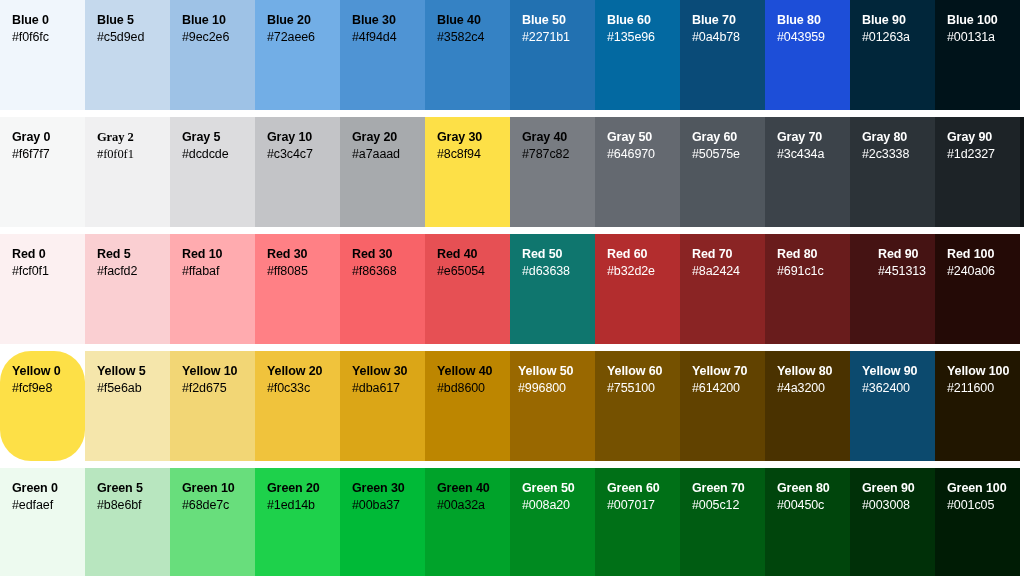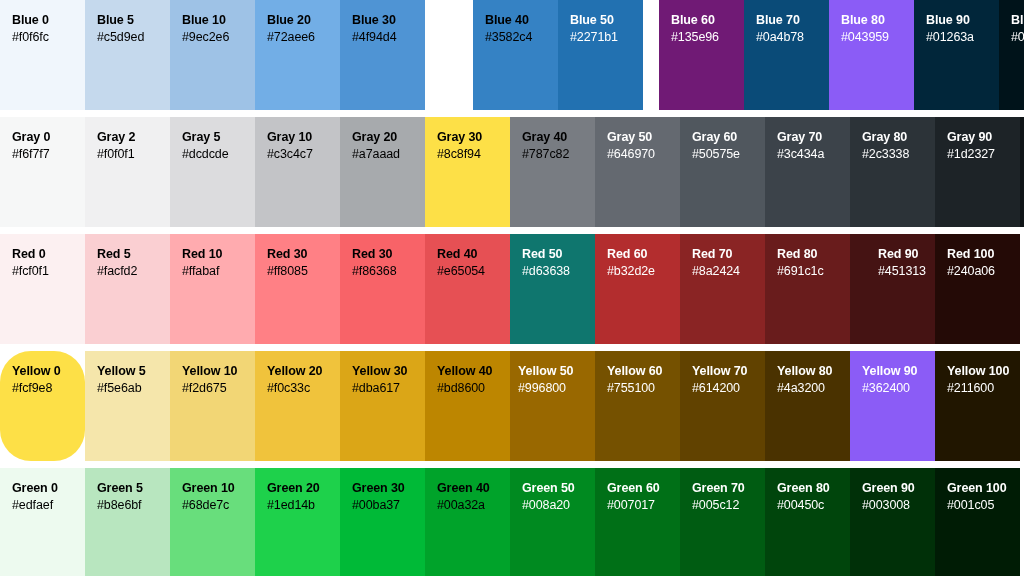--- a/index.html
+++ b/index.html
@@ -70,55 +70,55 @@
         <div class="swatch-hex dark-text">#9ec2e6</div>
       </div>
       <div class="swatch" style="background-color: rgb(114, 174, 230);">
         <div class="swatch-name dark-text">Blue 20</div>
         <div class="swatch-hex dark-text">#72aee6</div>
       </div>
       <div class="swatch" style="background-color: rgb(79, 148, 212);">
         <div class="swatch-name dark-text">Blue 30</div>
         <div class="swatch-hex dark-text">#4f94d4</div>
       </div>
-      <div class="swatch" style="background-color: rgb(53, 130, 196); margin-left: 48px;">
+      <div class="swatch" style="background-color: rgb(53, 130, 196);">
         <div class="swatch-name dark-text">Blue 40</div>
         <div class="swatch-hex dark-text">#3582c4</div>
       </div>
       <div class="swatch" style="background-color: rgb(34, 113, 177);">
         <div class="swatch-name light-text">Blue 50</div>
         <div class="swatch-hex light-text">#2271b1</div>
       </div>
-      <div class="swatch" style="background-color: #701a75; margin-left: 16px;">
+      <div class="swatch" style="background-color: #0369a1;">
         <div class="swatch-name light-text">Blue 60</div>
         <div class="swatch-hex light-text">#135e96</div>
       </div>
       <div class="swatch" style="background-color: rgb(10, 75, 120);">
         <div class="swatch-name light-text">Blue 70</div>
         <div class="swatch-hex light-text">#0a4b78</div>
       </div>
-      <div class="swatch" style="background-color: #8b5cf6;">
+      <div class="swatch" style="background-color: #1d4ed8;">
         <div class="swatch-name light-text">Blue 80</div>
         <div class="swatch-hex light-text">#043959</div>
       </div>
       <div class="swatch" style="background-color: rgb(1, 38, 58);">
         <div class="swatch-name light-text">Blue 90</div>
         <div class="swatch-hex light-text">#01263a</div>
       </div>
       <div class="swatch" style="background-color: rgb(0, 19, 26);">
         <div class="swatch-name light-text">Blue 100</div>
         <div class="swatch-hex light-text">#00131a</div>
       </div>
     </div>
     <div class="palette-row">
       <div class="swatch" style="background-color: rgb(246, 247, 247);">
         <div class="swatch-name dark-text">Gray 0</div>
         <div class="swatch-hex dark-text">#f6f7f7</div>
       </div>
-      <div class="swatch" style="background-color: rgb(240, 240, 241);">
+      <div class="swatch" style="background-color: rgb(240, 240, 241); font-family: Liberation Serif, serif;">
         <div class="swatch-name dark-text">Gray 2</div>
         <div class="swatch-hex dark-text">#f0f0f1</div>
       </div>
       <div class="swatch" style="background-color: rgb(220, 220, 222);">
         <div class="swatch-name dark-text">Gray 5</div>
         <div class="swatch-hex dark-text">#dcdcde</div>
       </div>
       <div class="swatch" style="background-color: rgb(195, 196, 199);">
         <div class="swatch-name dark-text">Gray 10</div>
         <div class="swatch-hex dark-text">#c3c4c7</div>
@@ -241,21 +241,21 @@
         <div class="swatch-hex light-text">#755100</div>
       </div>
       <div class="swatch" style="background-color: rgb(97, 66, 0);">
         <div class="swatch-name light-text">Yellow 70</div>
         <div class="swatch-hex light-text">#614200</div>
       </div>
       <div class="swatch" style="background-color: rgb(74, 50, 0);">
         <div class="swatch-name light-text">Yellow 80</div>
         <div class="swatch-hex light-text">#4a3200</div>
       </div>
-      <div class="swatch" style="background-color: #8b5cf6;">
+      <div class="swatch" style="background-color: #0c4a6e;">
         <div class="swatch-name light-text">Yellow 90</div>
         <div class="swatch-hex light-text">#362400</div>
       </div>
       <div class="swatch" style="background-color: rgb(33, 22, 0);">
         <div class="swatch-name light-text">Yellow 100</div>
         <div class="swatch-hex light-text">#211600</div>
       </div>
     </div>
     <div class="palette-row">
       <div class="swatch" style="background-color: rgb(237, 250, 239);">

